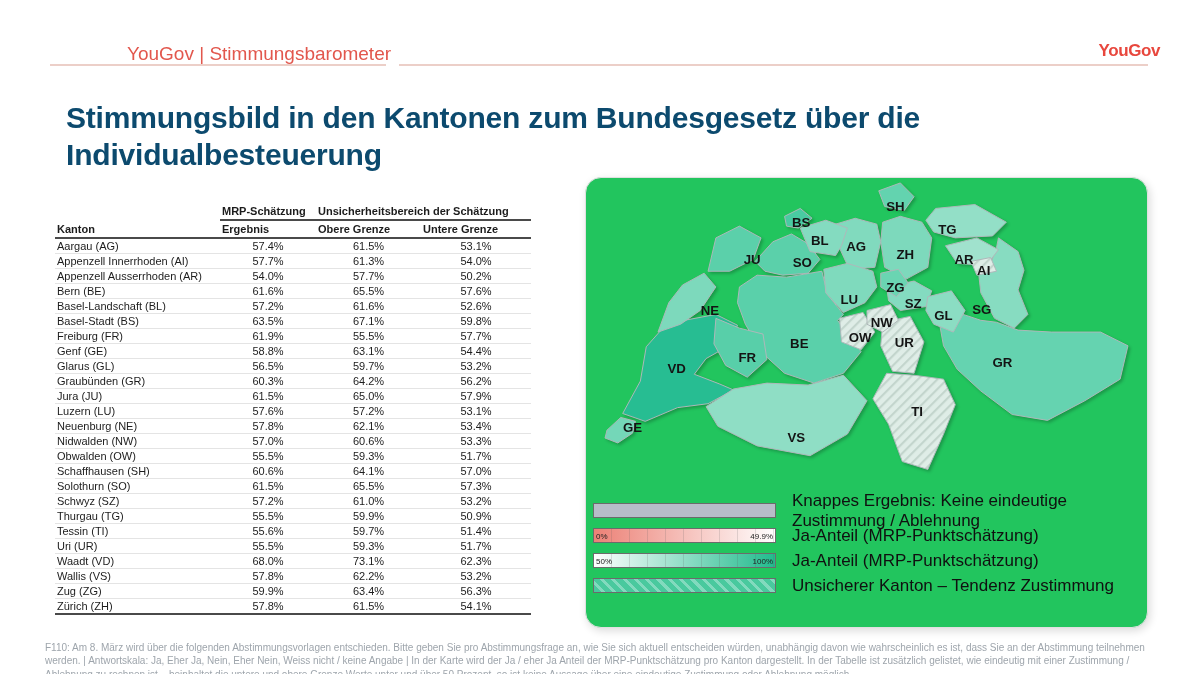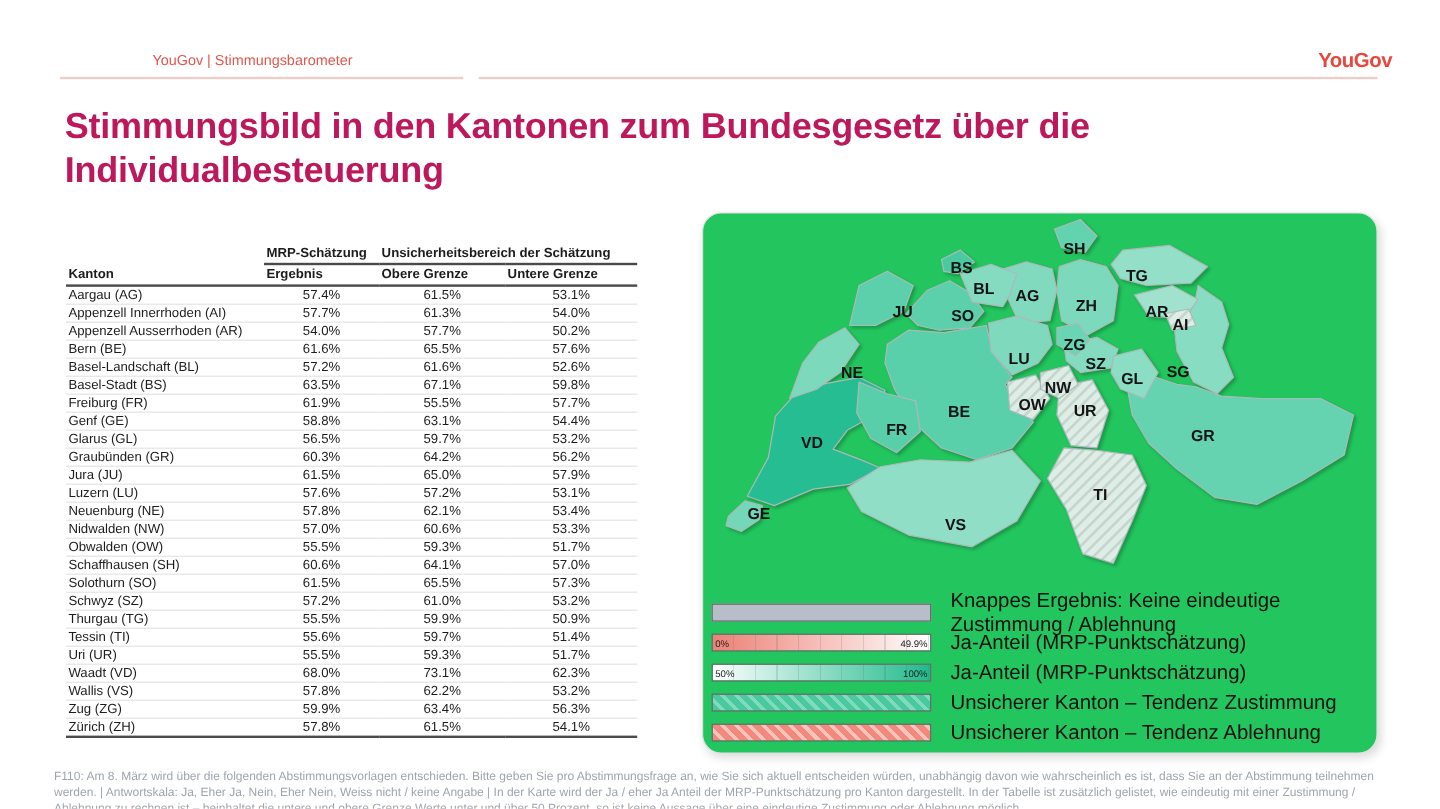--- a/index.html
+++ b/index.html
@@ -2,30 +2,30 @@
 <html><head>
 <meta charset="utf-8">
 <style>
   * { box-sizing: border-box; }
   html,body { margin:0; padding:0; }
   body {
     width:1200px; height:674px; position:relative; overflow:hidden;
     background:#ffffff; font-family:"Liberation Sans", sans-serif; color:#111;
   }
   
-  .brand-sub { position:absolute; left:127px; top:43px; font-size:12px; color:#e2574d; }
+  .brand-sub { position:absolute; left:127px; top:43px; font-size:19px; color:#e2574d; }
   .rule { position:absolute; top:64px; height:2px; background:#eccfc8; }
   .rule-left  { left:50px;  width:336px; }
   .rule-right { left:399px; width:749px; }
   .logo { position:absolute; right:40px; top:41px; font-size:17px; font-weight:bold;
           color:#e8473d; letter-spacing:-0.4px; }
   
   h1.page-title {
-    position:absolute; left:54px; top:88px; width:1040px; margin:0;
-    font-size:30px; line-height:1.22; font-weight:800; color:#be185d; letter-spacing:-0.2px;
+    position:absolute; left:54px; top:88px; width:1040px; margin:12px;
+    font-size:30px; line-height:1.22; font-weight:800; color:#0c4a6e; letter-spacing:-0.2px;
   }
   
   table.cantons {
     position:absolute; left:55px; top:172px; width:476px;
     border-collapse:collapse; font-size:11px; color:#1c1c1c;margin-top:31px;
   }
   table.cantons th { font-weight:bold; text-align:left; padding:2px 0 2px 2px; }
   table.cantons .grp-mrp, table.cantons .grp-unc { border-bottom:2px solid #4a4a4a; }
   table.cantons tr.head-row th { border-bottom:2px solid #4a4a4a; }
   table.cantons td { padding:1px 0; border-bottom:1px solid #e4e4e4; }
@@ -333,20 +333,16 @@
         <div class="swatch sw-gradient-green">
           <span class="l">50%</span>
           <span class="r">100%</span>
         </div>
         <div class="legend-label">Ja-Anteil (MRP-Punktschätzung)</div>
       </div>
       <div class="legend-row">
         <div class="swatch sw-hatch-green"></div>
         <div class="legend-label">Unsicherer Kanton – Tendenz Zustimmung</div>
       </div>
-      <div class="legend-row">
-        <div class="swatch sw-hatch-red"></div>
-        <div class="legend-label">Unsicherer Kanton – Tendenz Ablehnung</div>
-      </div>
     </div>
 </div>
 
 <p class="footnote">F110: Am 8. März wird über die folgenden Abstimmungsvorlagen entschieden. Bitte geben Sie pro Abstimmungsfrage an, wie Sie sich aktuell entscheiden würden, unabhängig davon wie wahrscheinlich es ist, dass Sie an der Abstimmung teilnehmen werden. | Antwortskala: Ja, Eher Ja, Nein, Eher Nein, Weiss nicht / keine Angabe | In der Karte wird der Ja / eher Ja Anteil der MRP-Punktschätzung pro Kanton dargestellt. In der Tabelle ist zusätzlich gelistet, wie eindeutig mit einer Zustimmung / Ablehnung zu rechnen ist – beinhaltet die untere und obere Grenze Werte unter und über 50 Prozent, so ist keine Aussage über eine eindeutige Zustimmung oder Ablehnung möglich.</p>
 
 </body></html>

